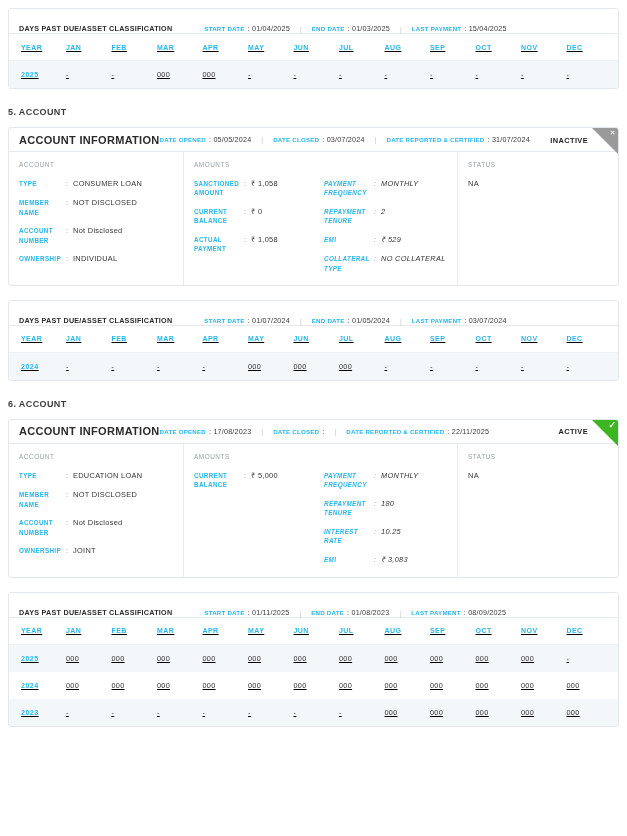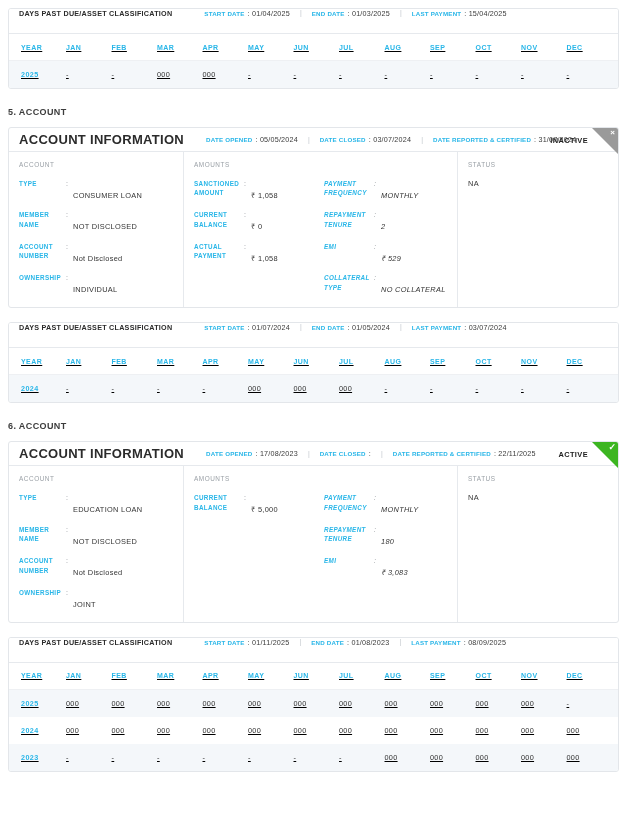--- a/index.html
+++ b/index.html
@@ -29,21 +29,21 @@
     border-radius: 3px;
     position: relative;
     overflow: hidden;
   }
 
   
   .dpd-card { margin: 0 8px; }
 
   .dpd-head {
     display: flex;
-    align-items: flex-start;
+    align-items: flex-end;
     height: 25px;
     padding: 0 10px;
     background: #ffffff;
     border-bottom: 1px solid #e6e9ed;
     white-space: nowrap;
   }
   .dpd-title {
     font-size: 7.2px;
     font-weight: bold;
     color: #2b2b2b;
@@ -114,25 +114,24 @@
   .acc-head {
     display: flex;
     align-items: center;
     height: 24px;
     padding: 0 10px;
     border-bottom: 1px solid #e6e9ed;
     position: relative;
     white-space: nowrap;
   }
   .acc-head-title {
-    font-size: 13px;
+    font-size: 11px;
     font-weight: bold;
     color: #2b2b2b;
     letter-spacing: 0.3px;
-    margin-right: 22px;
   }
   .status-word {
     position: absolute;
     right: 30px;
     top: 50%;
     transform: translateY(-50%);
     font-size: 7.4px;
     font-weight: bold;
     color: #222;
     letter-spacing: 0.4px;
@@ -199,21 +198,20 @@
     color: #8a8f94;
     flex: 0 0 7px;
     line-height: 1.45;
   }
   .v {
     font-size: 7.4px;
     color: #333333;
     letter-spacing: 0.3px;
     line-height: 1.4;
     flex: 1 1 auto;
-    margin-top: 12px;
   }
   .amt-sub { flex: 0 0 130px; }
   .amt-sub:last-child { flex: 1 1 auto; font-style: italic; }
   .amt-sub .k { flex: 0 0 50px; }
   .status-na {
     font-size: 7.4px;
     color: #333333;
     letter-spacing: 0.3px;
   }
 
@@ -493,20 +491,25 @@
                 <div class="k">PAYMENT FREQUENCY</div>
                 <div class="colon">:</div>
                 <div class="v">MONTHLY</div>
               </div>
               <div class="kv">
                 <div class="k">REPAYMENT TENURE</div>
                 <div class="colon">:</div>
                 <div class="v">180</div>
               </div>
               <div class="kv">
+                <div class="k">INTEREST RATE</div>
+                <div class="colon">:</div>
+                <div class="v">10.25</div>
+              </div>
+              <div class="kv">
                 <div class="k">EMI</div>
                 <div class="colon">:</div>
                 <div class="v">₹ 3,083</div>
               </div>
             </div>
           </div>
           <div class="col col-status">
             <div class="col-cap">STATUS</div>
             <div class="status-na">NA</div>
           </div>

